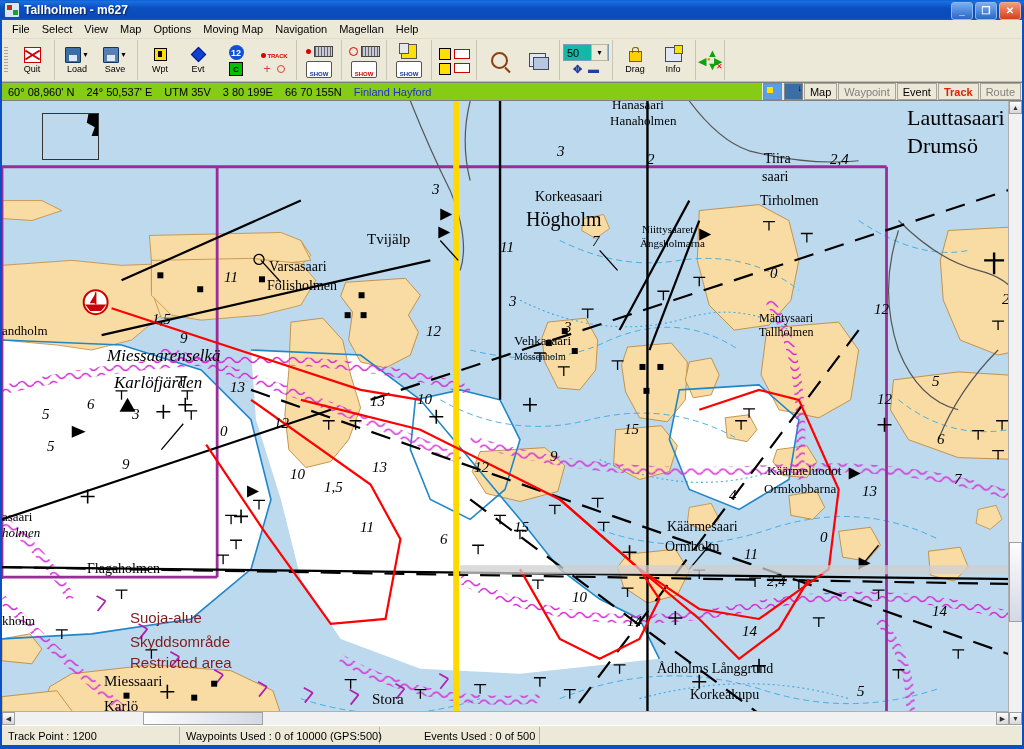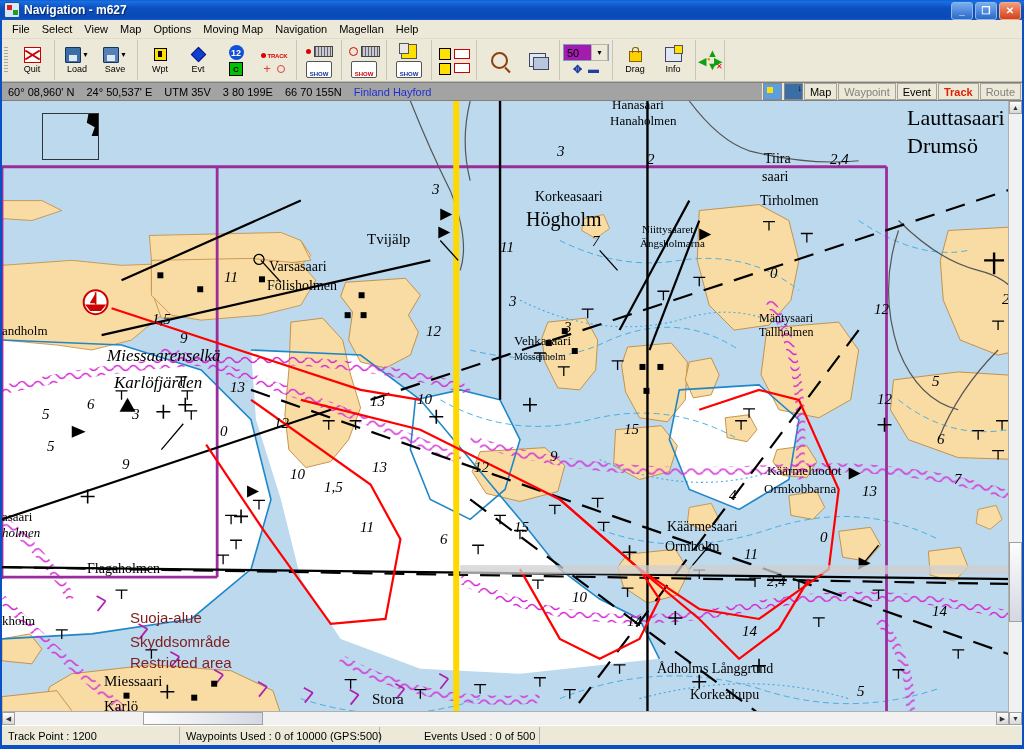--- a/index.html
+++ b/index.html
@@ -76,32 +76,32 @@
      transform:rotate(45deg);}
   .winic{width:15px;height:12px;background:#dfe8f2;border:1px solid #446;position:relative;}
   .winic:before{content:"";position:absolute;left:3px;top:3px;width:14px;height:11px;background:#b8c8dc;border:1px solid #446;}
   .lock{width:11px;height:9px;background:#ffd000;border:1px solid #806000;margin-top:4px;position:relative;}
   .lock:before{content:"";position:absolute;left:2px;top:-5px;width:5px;height:5px;border:1.5px solid #806000;
      border-bottom:none;border-radius:3px 3px 0 0;}
   .infoic{width:15px;height:13px;background:#dfe8f2;border:1px solid #446;position:relative;}
   .infoic:after{content:"";position:absolute;right:-2px;top:-3px;width:7px;height:7px;background:#ffe000;border:1px solid #555;}
   .pad{width:22px;height:20px;position:relative;}
   .arw{position:absolute;color:#10a010;font-size:11px;line-height:1;}
-  .selbox{width:46px;height:17px;border:1px solid #7f9db9;background:#a21caf;display:flex;
+  .selbox{width:46px;height:17px;border:1px solid #7f9db9;background:#14b8a6;display:flex;
      align-items:center;font-size:11px;padding-left:3px;box-sizing:border-box;}
   .selarrow{width:15px;height:15px;border:1px solid #b8b4a8;background:#ece9d8;margin-left:auto;
      display:flex;align-items:center;justify-content:center;font-size:7px;}
   .zbtns{display:flex;gap:6px;justify-content:center;font-size:11px;color:#2040a0;font-weight:bold;}
   .idxic{width:15px;height:13px;background:#5aa0e0;border:1px solid #204080;position:relative;}
   .idxic:after{content:"";position:absolute;left:2px;top:2px;width:7px;height:7px;background:#ffe000;}
   .nameic{width:14px;height:13px;background:#fff;border:1px solid #446;position:relative;}
   .nameic:after{content:"";position:absolute;left:2px;top:3px;width:8px;height:2px;background:#446;
      box-shadow:0 4px 0 #446;}
   
-  .coordbar{height:17px;flex:0 0 17px;display:flex;align-items:center;background:#a3a3a3;
+  .coordbar{height:17px;flex:0 0 17px;display:flex;align-items:center;background:#84cc16;
      border:1px solid #808080;border-left:none;border-right:none;font-size:11px;}
   .coordbar .cc{padding:0 6px;white-space:nowrap;}
   .coordbar .datum{color:#2030d0;}
   .cbsp{flex:1;}
   .cbtns{display:flex;align-items:center;height:17px;background:#ece9d8;}
   .cbic{width:17px;height:15px;margin:0 1px;border:1px solid #888;background:#dfe8f2;position:relative;}
   .cbic.blue{background:#5aa0e0;}
   .cbic.blue:after{content:"";position:absolute;left:3px;top:3px;width:6px;height:6px;background:#ffe000;}
   .cbic.save2{background:#3a6ea5;}
   .cbic.save2:after{content:"↓";position:absolute;right:0;top:-1px;color:#000;font-size:9px;}
@@ -137,21 +137,21 @@
   .pink{color:#7f1d1d;font-family:"Liberation Sans",sans-serif;}
   .dep{font-family:"Liberation Serif",serif;font-style:italic;color:#000;}
 </style>
 </head>
 <body>
 
 <div class="app">
 
   <div class="titlebar">
     <div class="tl-icon"></div>
-    <div class="tl-title">Navigation - m627</div>
+    <div class="tl-title">Tallholmen - m627</div>
     <div class="winbtns">
       <div class="wbtn">_</div>
       <div class="wbtn">❐</div>
       <div class="wbtn close">✕</div>
     </div>
   </div>
 
   <div class="client">
 
     <div class="menubar">

